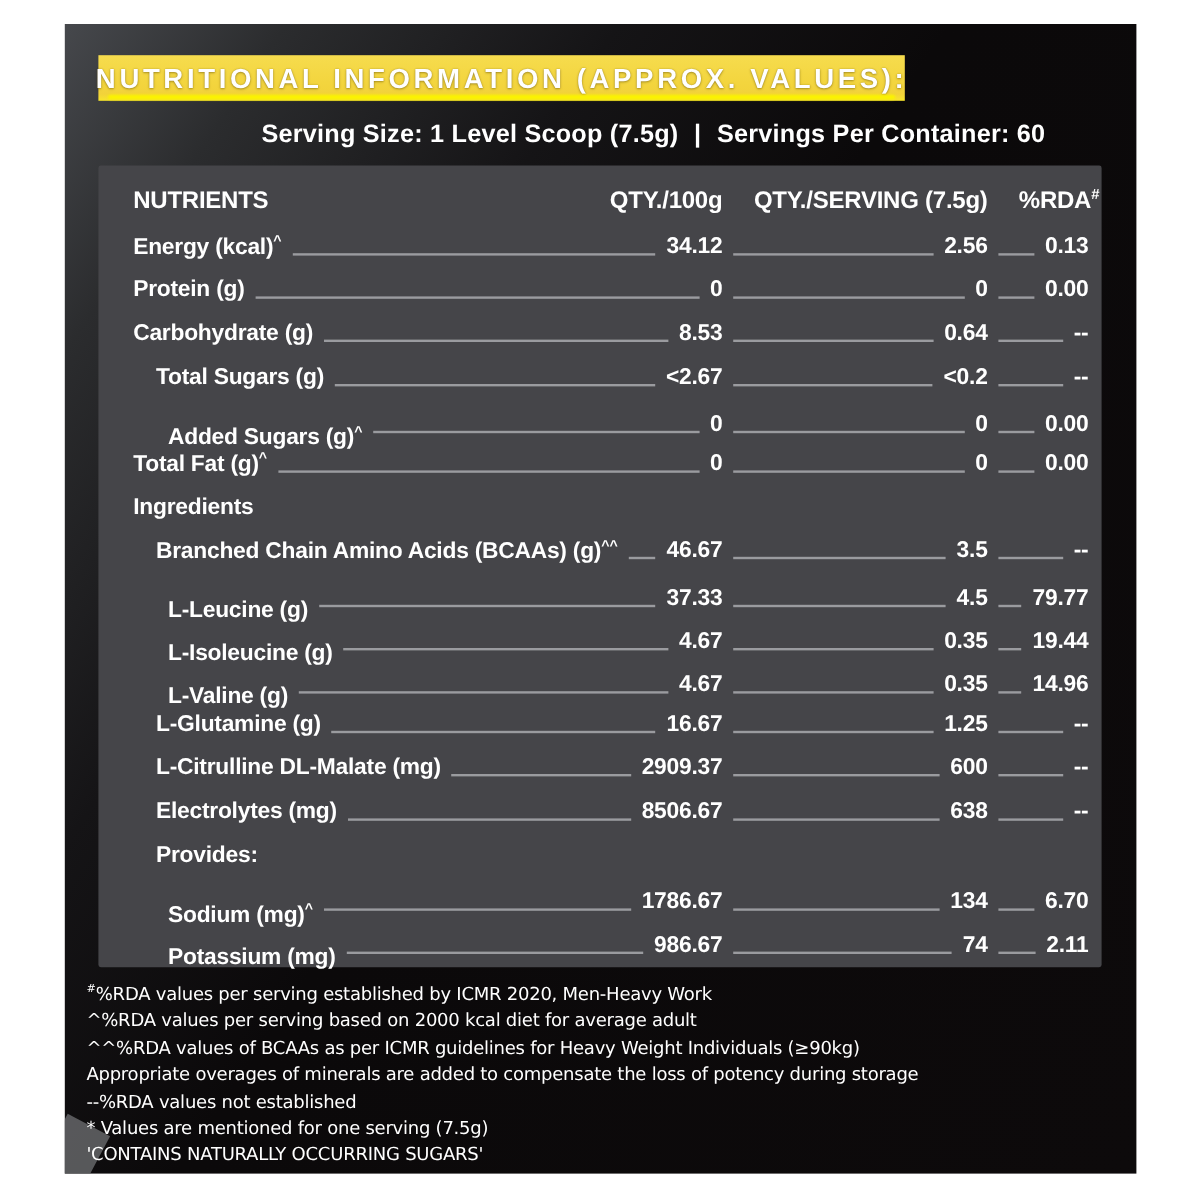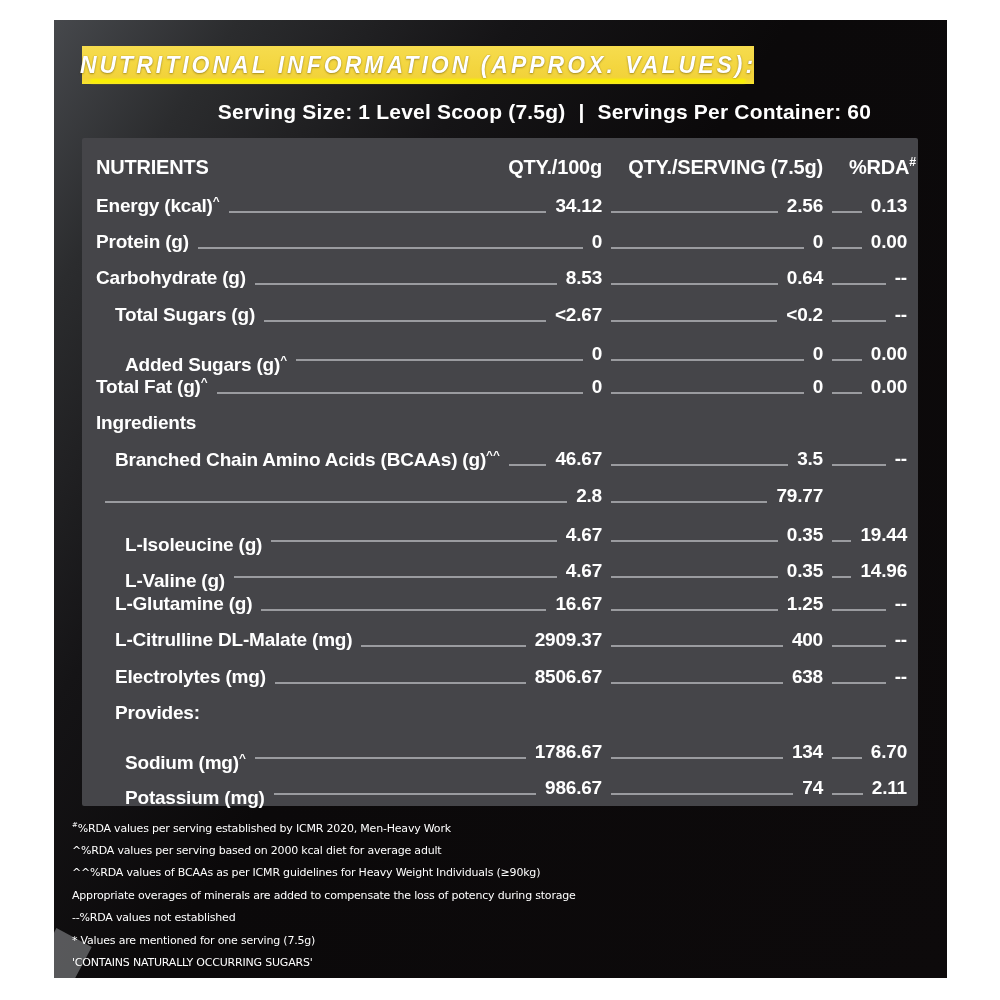--- a/index.html
+++ b/index.html
@@ -13,39 +13,39 @@
     background:linear-gradient(124deg,#46484c 0%,#2b2c2e 12%,#151416 30%,#0b090a 48%,#0d0a0b 100%);
     overflow:hidden;
   }
   .corner-sliver{
     position:absolute;left:-14px;bottom:-16px;width:40px;height:60px;
     background:#6a6c6e;transform:rotate(28deg);opacity:.8;
   }
   .title-bar{
     position:absolute;left:28px;top:26px;width:672px;height:38px;
     background:linear-gradient(180deg,#f6dc4e 0%,#f3d53e 60%,#f2d23a 85%,#f8e62a 100%);
-    display:flex;align-items:center;justify-content:center;font-style:italic;
+    display:flex;align-items:center;justify-content:center;
   }
   .title-bar:after{
     content:"";position:absolute;left:8px;right:8px;bottom:1px;height:4px;
     background:#faf200;border-radius:3px;filter:blur(1px);
   }
   .title-text{
     font-size:23px;font-weight:700;letter-spacing:3px;color:#ffffff;
     text-shadow:0 1px 2px rgba(90,70,0,.45),0 0 1px rgba(90,70,0,.5);
     white-space:nowrap;
   }
   .serving-line{
     position:absolute;left:0;top:80px;width:100%;text-align:center;
     font-size:21px;font-weight:700;letter-spacing:.2px;white-space:nowrap;margin-left:44px;
   }
   .serving-line .sep{margin:0 13px;}
   .table-panel{
     position:absolute;left:28px;top:118px;width:836px;height:668px;
-    background:#454549;box-sizing:border-box;padding:8px 11px 0 14px;
+    background:#454549;box-sizing:border-box;padding:8px 11px 0 29px;
     border-radius:2px;
   }
   .trow{
     display:grid;grid-template-columns:1fr 221px 84px;
     align-items:center;height:36.2px;
     font-size:19px;font-weight:700;letter-spacing:-.2px;
   }
   .trow.thead{height:42px;font-size:20px;}
   .cell{display:flex;align-items:center;min-width:0;}
   .cell .label{white-space:nowrap;}
@@ -54,21 +54,21 @@
     margin-left:9px;position:relative;top:6px;
   }
   .val{margin-left:9px;white-space:nowrap;text-align:center;}
   .indent-1 .label{padding-left:19px;}
   .indent-2 .label{padding-left:29px;margin-top:20px;}
   .trow.section .leader,.trow.section .val,.trow.section .c2,.trow.section .c3{visibility:hidden;}
   .thead .c1{justify-content:space-between;}
   sup{font-size:62%;vertical-align:super;letter-spacing:0;}
   .footnotes{
     position:absolute;left:18px;top:794px;width:860px;
-    font-family:"DejaVu Sans",sans-serif;font-size:11px;line-height:22.4px;
+    font-family:"DejaVu Sans",sans-serif;font-size:15px;line-height:22.4px;
     color:#ffffff;font-weight:400;letter-spacing:-.2px;
   }
   .footnote{white-space:nowrap;}
 </style>
 </head>
 <body>
 
 <div class="panel">
   <div class="corner-sliver"></div>
 
@@ -218,23 +218,28 @@
       <span class="leader"></span>
       <span class="val v2">3.5</span>
     </div>
     <div class="cell c3">
       <span class="leader"></span>
       <span class="val v3">--</span>
     </div>
   </div>
 
   <div class="trow indent-2">
-    <div class="cell c2">
-      <span class="leader"></span>
-      <span class="val v2">2.8</span>
+    <div class="cell c1">
+      <span class="label">L-Leucine (g)</span>
+      <span class="leader"></span>
+      <span class="val v1">37.33</span>
+    </div>
+    <div class="cell c2">
+      <span class="leader"></span>
+      <span class="val v2">4.5</span>
     </div>
     <div class="cell c3">
       <span class="leader"></span>
       <span class="val v3">79.77</span>
     </div>
   </div>
 
   <div class="trow indent-2">
     <div class="cell c1">
       <span class="label">L-Isoleucine (g)</span>
@@ -284,21 +289,21 @@
   </div>
 
   <div class="trow indent-1">
     <div class="cell c1">
       <span class="label">L-Citrulline DL-Malate (mg)</span>
       <span class="leader"></span>
       <span class="val v1">2909.37</span>
     </div>
     <div class="cell c2">
       <span class="leader"></span>
-      <span class="val v2">400</span>
+      <span class="val v2">600</span>
     </div>
     <div class="cell c3">
       <span class="leader"></span>
       <span class="val v3">--</span>
     </div>
   </div>
 
   <div class="trow indent-1">
     <div class="cell c1">
       <span class="label">Electrolytes (mg)</span>

